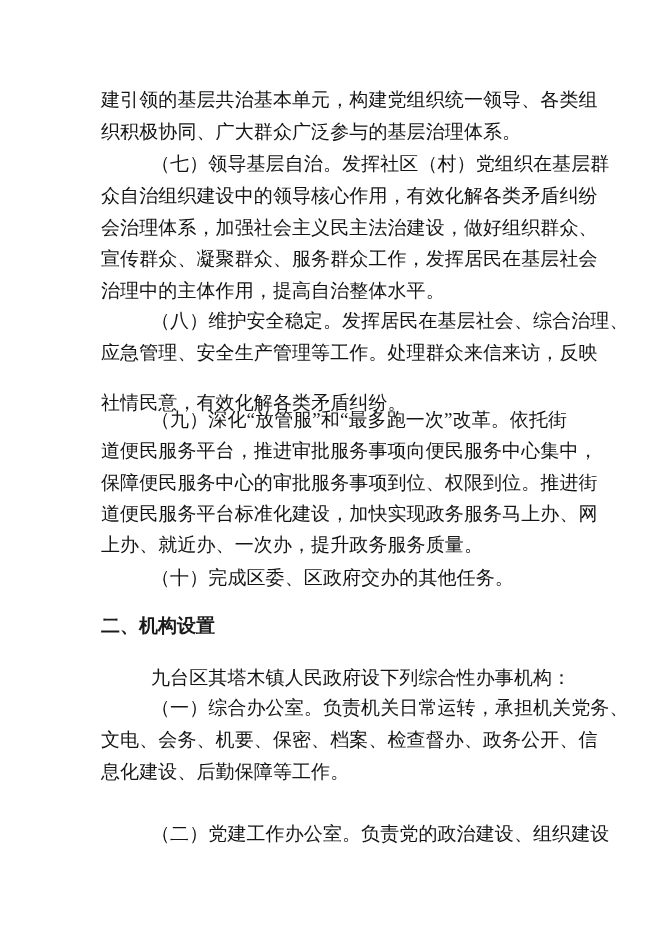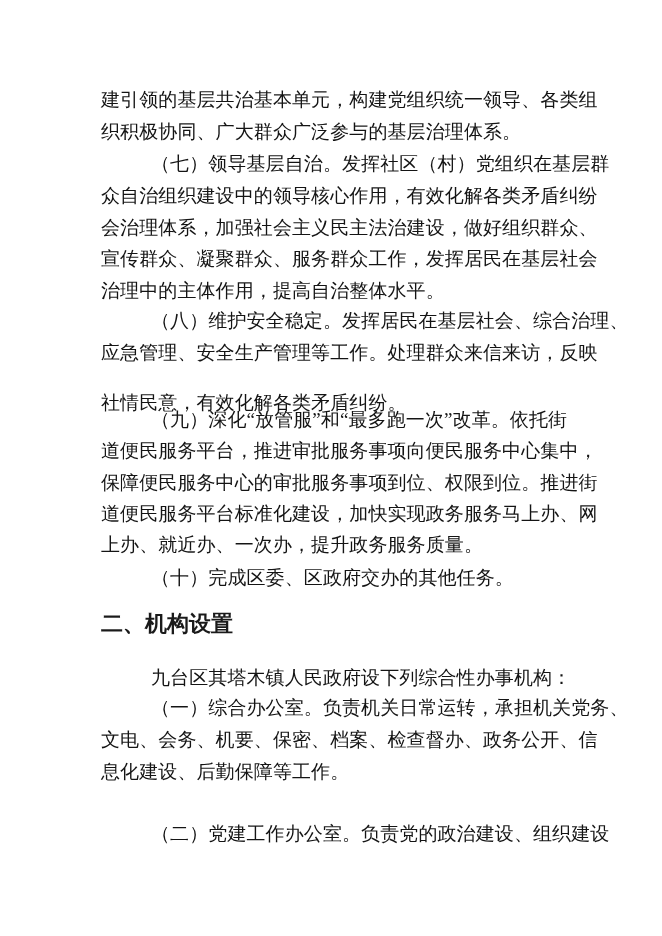--- a/index.html
+++ b/index.html
@@ -35,23 +35,23 @@
   }
   .line.indent {
     left: 151px;
     width: 432px;
   }
   .heading {
     position: absolute;
     left: 101px;
     height: 32px;
     line-height: 32px;
-    font-size: 22px;
+    font-size: 19px;
     font-weight: bold;
-    font-family: Liberation Mono, monospace;
+    font-family: Liberation Serif, serif;
     white-space: nowrap;
     color: #1a1a1a;
     text-align: right;
   }
 </style>
 </head>
 <body>
 
 <div class="page">
 

